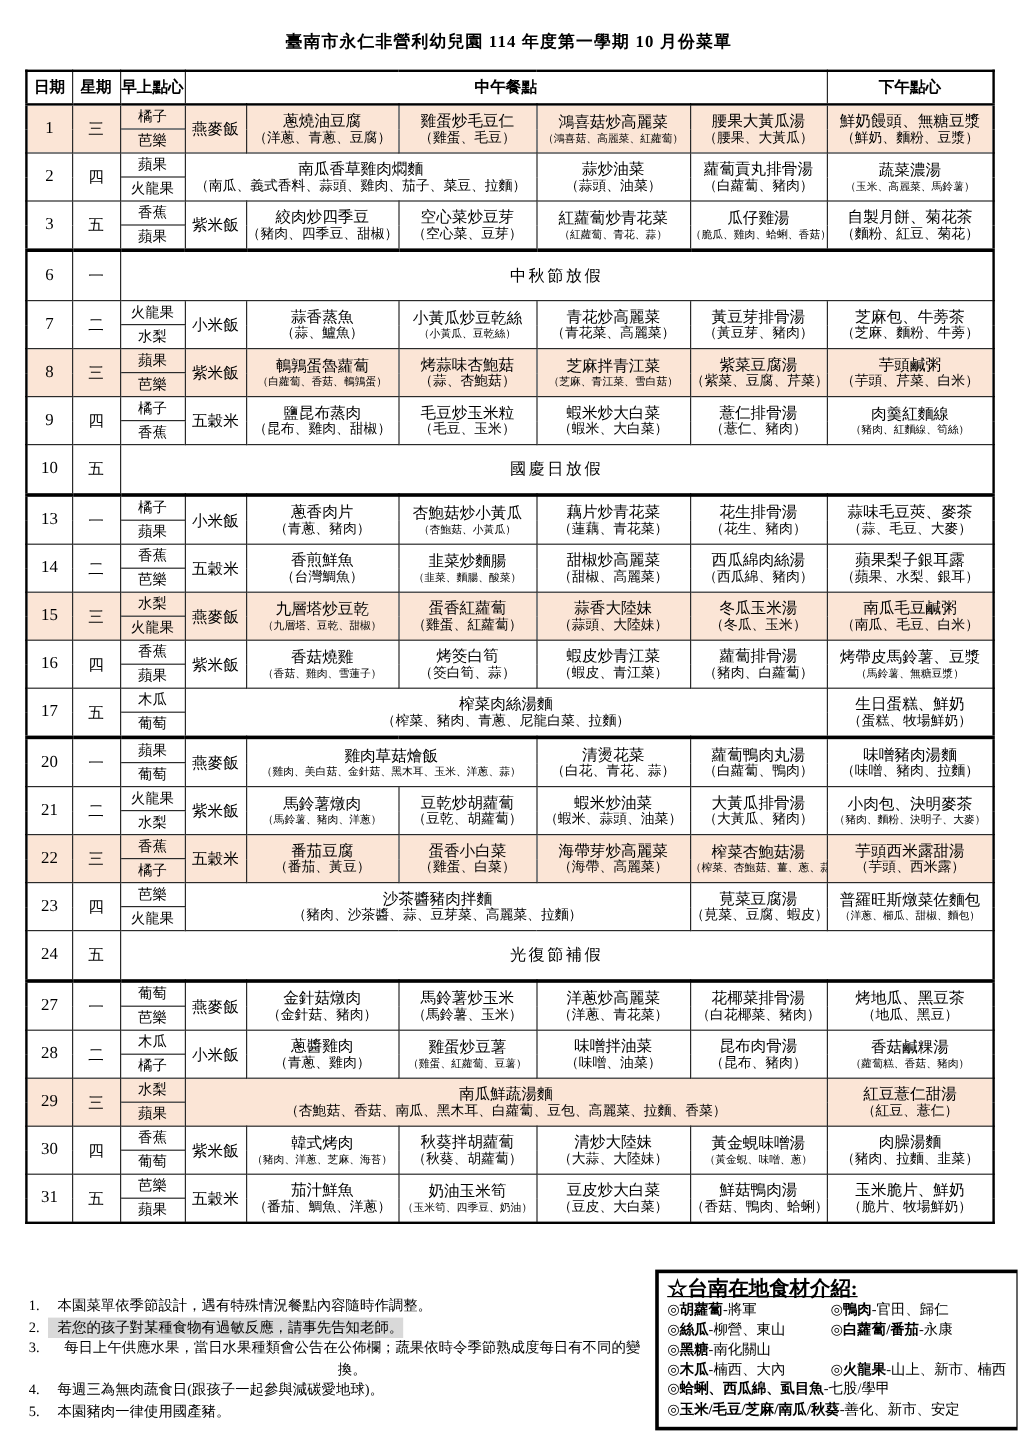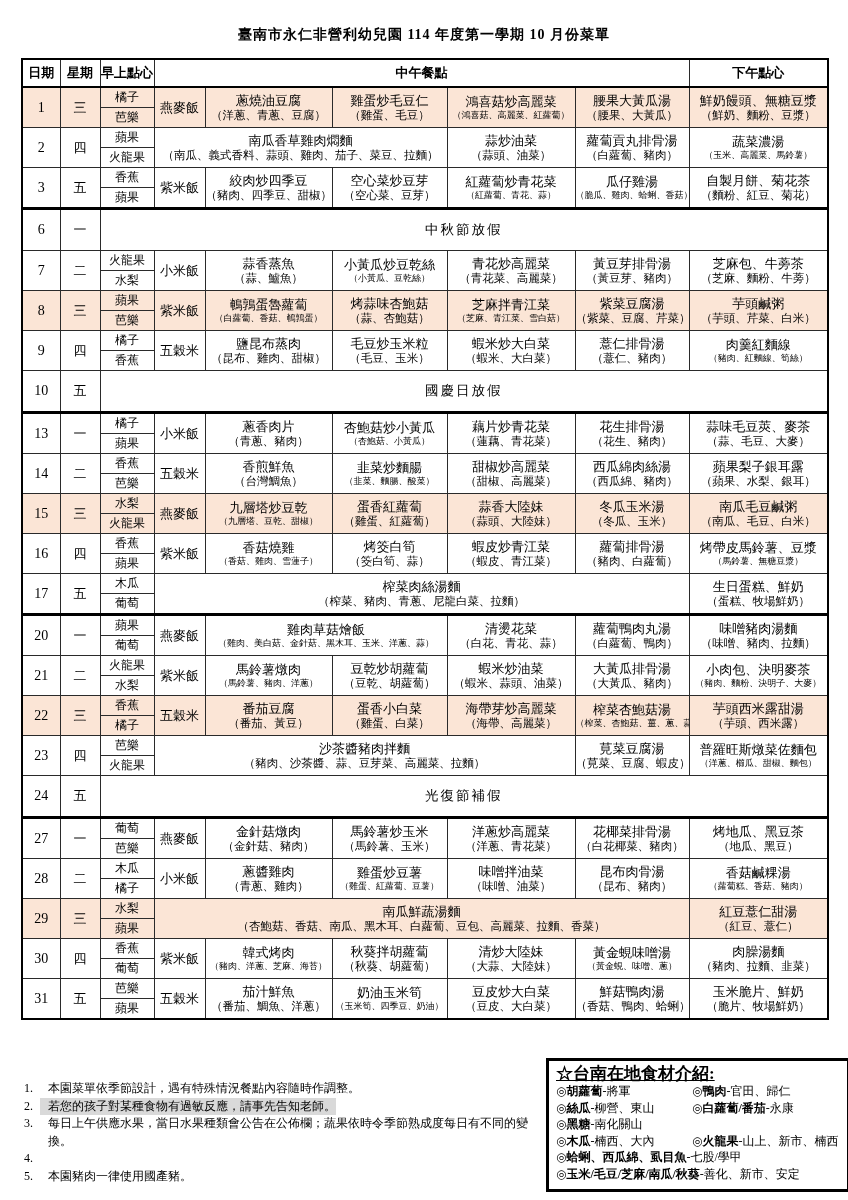--- a/index.html
+++ b/index.html
@@ -33,21 +33,21 @@
   .dish-name { font-size:13px; line-height:16px; white-space:nowrap; }
   .dish-ing  { font-size:11.5px; line-height:13px; white-space:nowrap; }
   .dish-ing.sm { font-size:9px; line-height:11px; }
   .wed { background:var(--wed-bg,#fbe5d6); }
   .wsep { border-bottom:3px solid #000 !important; }
   .notes {
     position:absolute; left:24px; top:1080px; width:515px; font-size:12px;
   }
   .note { display:flex; line-height:17.5px; }
   .note .num { width:16px; flex:none; }
-  .note .txt { padding-left:8px; }
+  .note .txt { padding-left:8px;text-align:center; }
   .note.hl .txt { background:#d9d9d9; }
   .local-box {
     position:absolute; left:546px; top:1058px; width:284px;
     border:3px solid #000; padding:4px 7px 7px 7px; font-size:12px;
     background:#fff;
   }
   .local-title { font-weight:bold; text-decoration:underline; font-size:17px; line-height:18px; }
   .local-line { line-height:16.5px; white-space:nowrap; }
   .local-line .seg b { font-weight:bold; }
   .local-line.two .seg:first-child { display:inline-block; min-width:136px; }
@@ -641,20 +641,21 @@
     <div class="note hl">
       <span class="num">2.</span>
       <span class="txt">若您的孩子對某種食物有過敏反應，請事先告知老師。</span>
     </div>
     <div class="note">
       <span class="num">3.</span>
       <span class="txt">每日上午供應水果，當日水果種類會公告在公佈欄；蔬果依時令季節熟成度每日有不同的變換。</span>
     </div>
     <div class="note">
       <span class="num">4.</span>
+      <span class="txt">每週三為無肉蔬食日(跟孩子一起參與減碳愛地球)。</span>
     </div>
     <div class="note">
       <span class="num">5.</span>
       <span class="txt">本園豬肉一律使用國產豬。</span>
     </div>
   </div>
 
 <div class="local-box">
   <div class="local-title">☆台南在地食材介紹:</div>
   <div id="local-lines">

